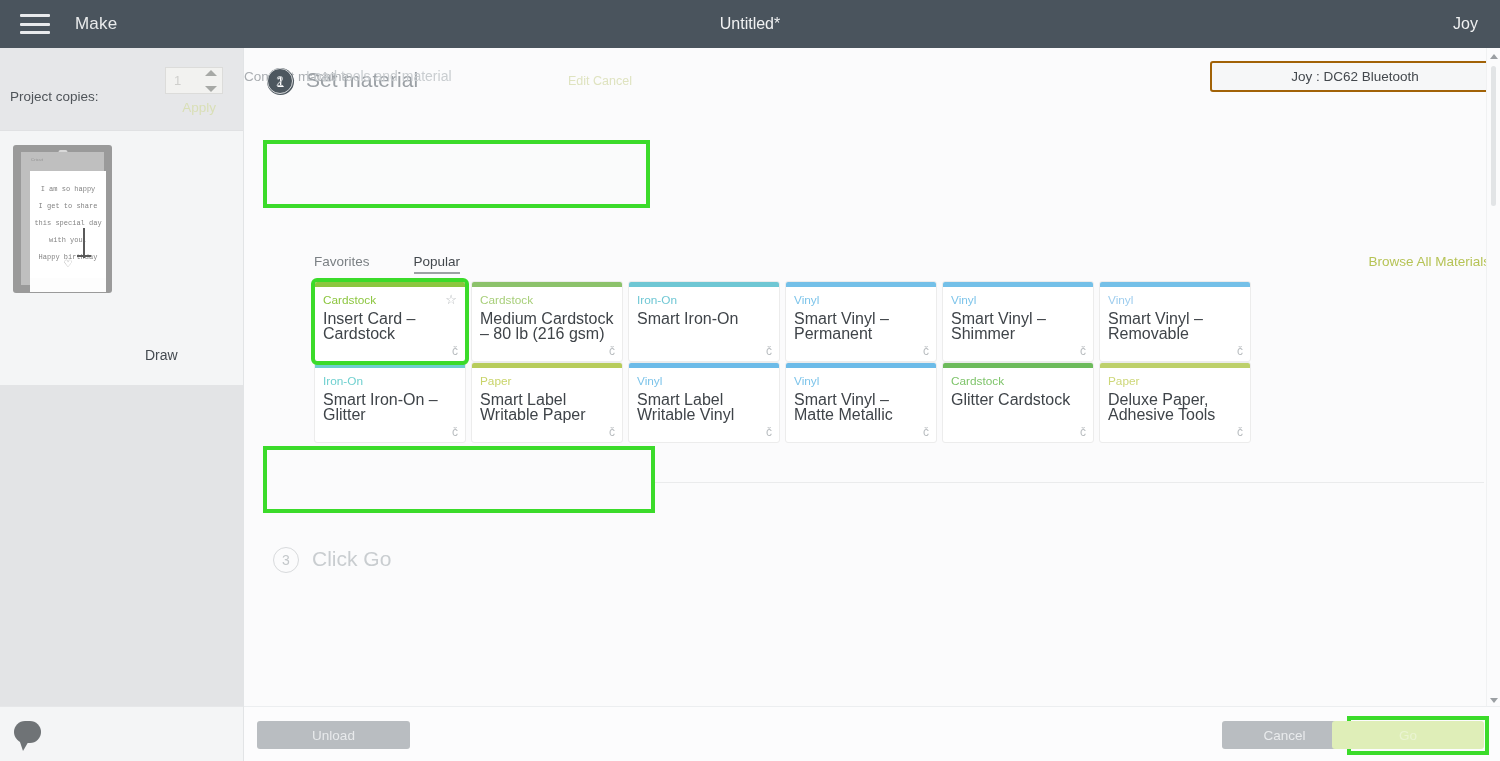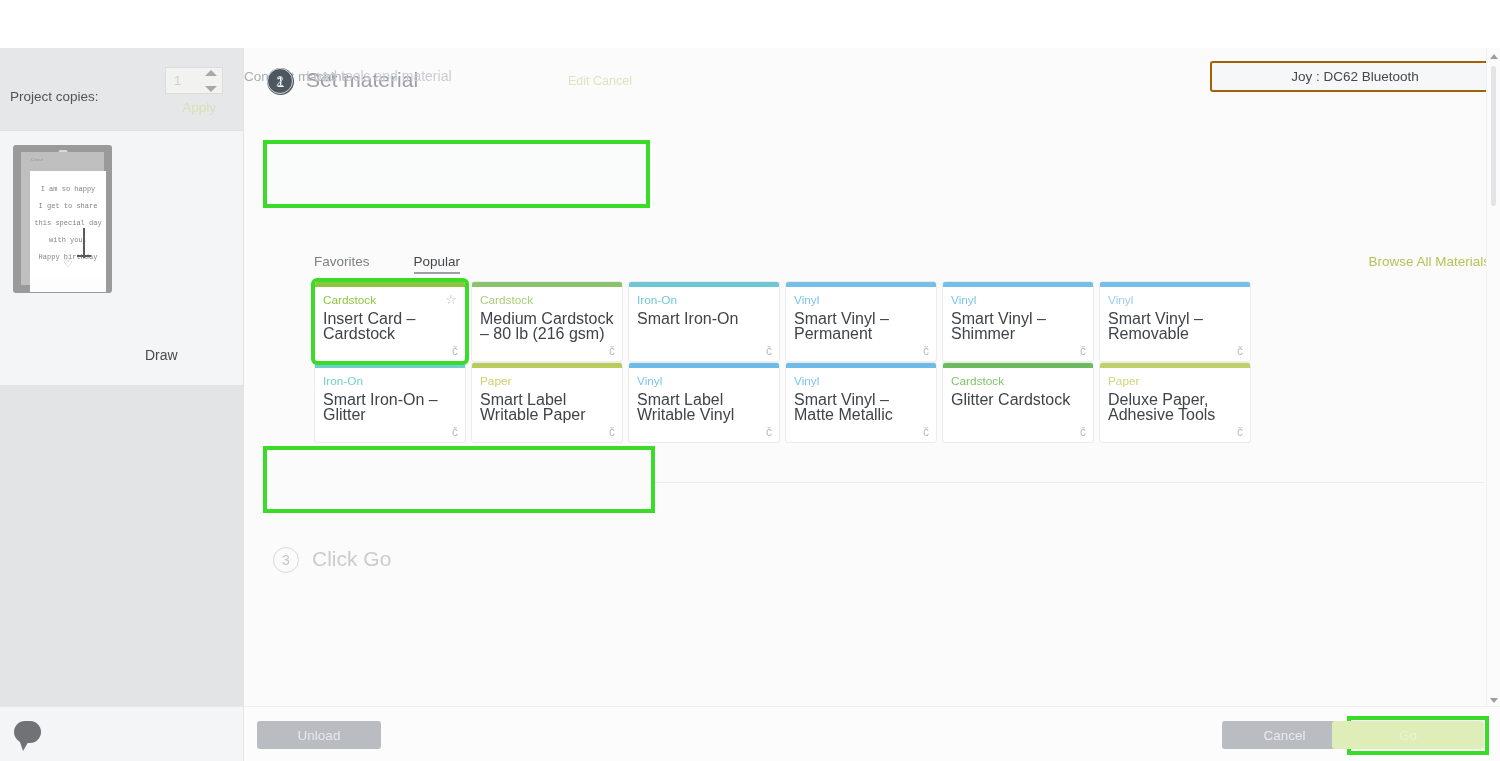--- a/index.html
+++ b/index.html
@@ -261,38 +261,48 @@
   
   .bottombar {
     position: absolute; left: 0; bottom: 0; width: 1256px; height: 55px;
     background: #fcfcfd; border-top: 1px solid #eceef0;
   }
   .btn {
     position: absolute; height: 28px; border-radius: 3px; font-size: 13.5px;
     display: flex; align-items: center; justify-content: center; cursor: pointer;
   }
   .btn-unload {
-    left: 13px; top: 14px; width: 124px; background: #b9bdc1; color: #e8eaec;
+    left: 13px; top: 14px; width: 153px; background: #b9bdc1; color: #e8eaec;
   }
   .btn-cancel {
     right: 153px; top: 14px; width: 125px; background: #b9bdc1; color: #e9ebed;
   }
   .go-hl {
     position: absolute; right: 11px; top: 9px; width: 142px; height: 39px;
     border: 4px solid #3bdb2a;
   }
   .btn-go {
     right: 16px; top: 14px; width: 152px; background: #dfeeb8; color: #eaf4d2;
   }
 </style>
 </head>
 <body>
 
 <div id="app">
 
+  <div class="topbar">
+    <div class="hamburger">
+      <span></span>
+        <span></span>
+        <span></span>
+    </div>
+    <div class="make-label">Make</div>
+    <div class="doc-title">Untitled*</div>
+    <div class="machine-name">Joy</div>
+  </div>
 
   <div class="leftpanel">
 
     <div class="copies-row">
       <div class="copies-label">Project copies:</div>
       <div class="copies-input">
         <div class="copies-value">1</div>
         <div class="spinner">
           <div class="arrow-up"></div>
           <div class="arrow-dn"></div>

